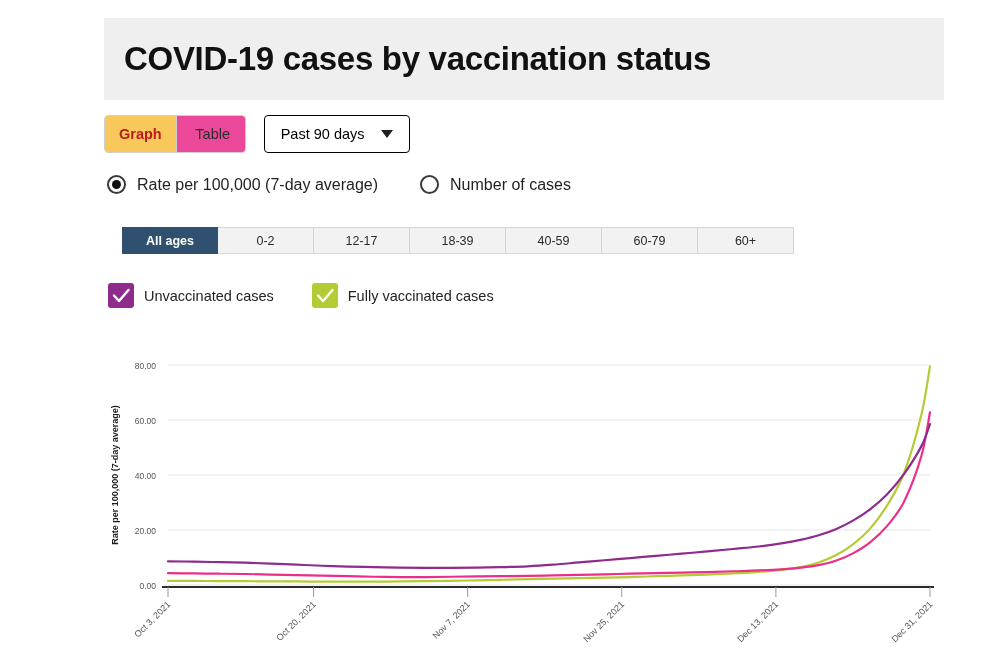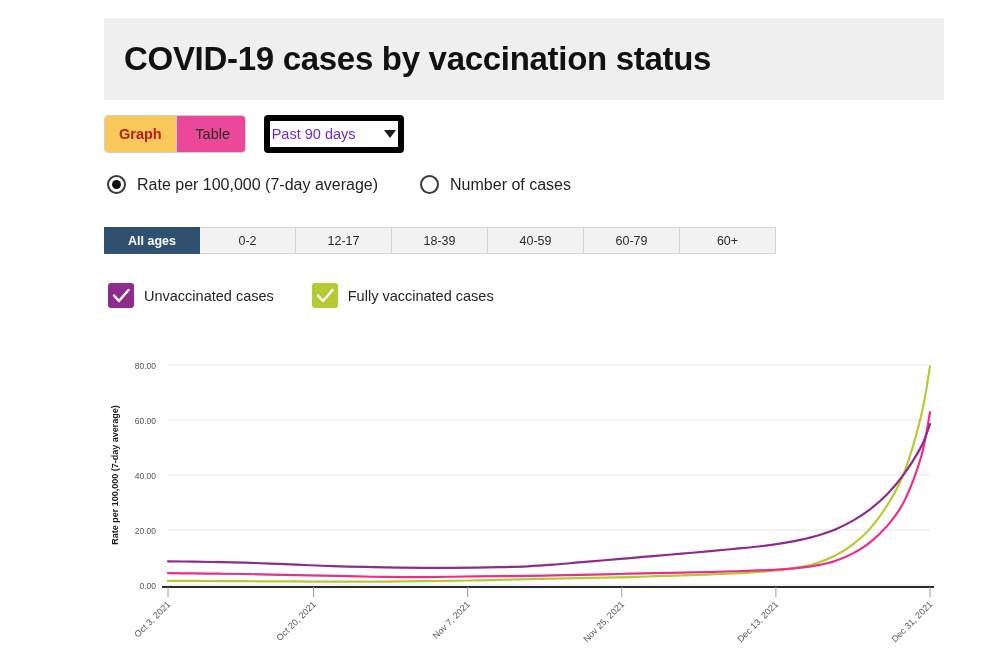--- a/index.html
+++ b/index.html
@@ -75,28 +75,28 @@
   }
   .viewtab.inactive {
     background: #ec4899;
     border-left: 1px solid #cfcfcf;
     padding-left: 18px;
   }
   .range-select {
     margin-left: 18px;
     height: 38px;
     box-sizing: border-box;
-    border: 6px solid #000000;
+    border: 1px solid #000000;
     border-radius: 4px;
     background: #ffffff;
     display: flex;
     align-items: center;
-    padding: 0 2px;
+    padding: 0 16px;
     font-size: 14.5px;
-    color: #6d28d9;
+    color: #000000;
     cursor: pointer;
     min-width: 140px;
     justify-content: space-between;
   }
   .caret {
     margin-left: 16px;
     width: 0; height: 0;
     border-left: 6px solid transparent;
     border-right: 6px solid transparent;
     border-top: 8px solid #1f1f1f;
@@ -154,20 +154,21 @@
     box-sizing: border-box;
     font-size: 12.5px;
     background: #f2f2f2;
     border: 1px solid #d5d5d5;
     border-left: none;
     color: #2b2b2b;
     cursor: pointer;
   }
   .age-tab:first-child {
     border-left: 1px solid #d5d5d5;
+    margin-left: 18px;
   }
   .age-tab.active {
     background: #30506f;
     border-color: #30506f;
     color: #ffffff;
     font-weight: bold;
   }
 
   
   .legend {

